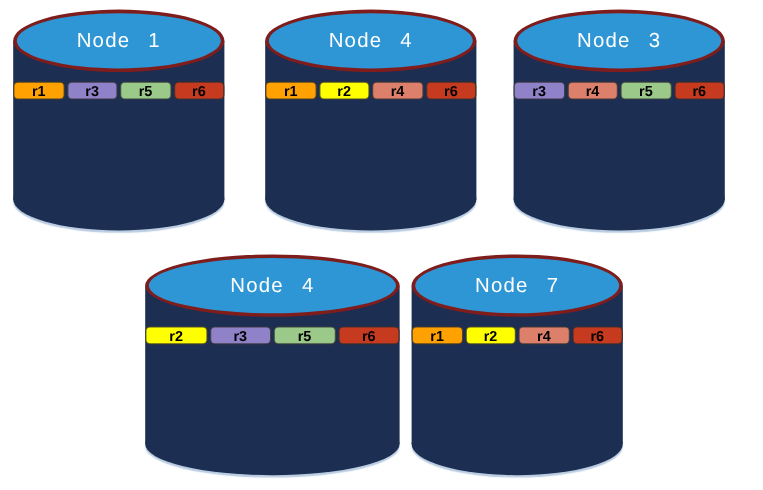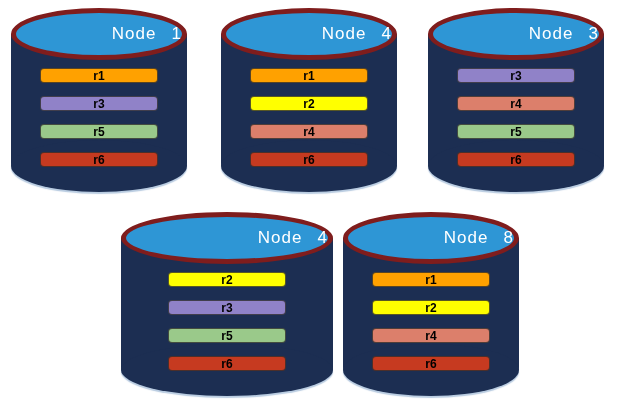--- a/index.html
+++ b/index.html
@@ -39,44 +39,44 @@
     box-shadow: 0 2px 1px rgba(160, 185, 214, 0.75);
     z-index: 1;
   }
   .cyl-top {
     position: absolute;
     left: 0; right: 0;
     top: 0;
     height: 52px;
     border-radius: 50%;
     background: #2E96D5;
-    border: 5px solid #7f1d1d;
+    border: 3px solid #7f1d1d;
     box-sizing: border-box;
     z-index: 3;
     display: flex;
     align-items: center;
-    justify-content: flex-end;
+    justify-content: center;
   }
   .node-label {
     color: #ffffff;
     font-size: 17px;
     font-weight: 400;
     letter-spacing: 1px;
     word-spacing: 0.55em;
     white-space: nowrap;
   }
   .bars {
     position: absolute;
     left: 0; right: 0;
     top: 60px;
     z-index: 4;
     display: flex;
-    flex-direction: column;
+    flex-direction: row;
     align-items: center;
-    gap: 13px;
+    gap: 2px;
   }
   .bar {
     width: 118px;
     height: 15px;
     border-radius: 4px;
     border: 1px solid rgba(45, 45, 45, 0.8);
     box-sizing: border-box;
     display: flex;
     align-items: center;
     justify-content: center;
@@ -144,21 +144,21 @@
       <div class="bar" style="background-color: rgb(144, 130, 200);">r3</div>
       <div class="bar" style="background-color: rgb(154, 201, 138);">r5</div>
       <div class="bar" style="background-color: rgb(198, 58, 32);">r6</div>
     </div>
   </div>
 
   <div class="node n5">
     <div class="cyl-body"></div>
     <div class="cyl-bottom"></div>
     <div class="cyl-top">
-      <span class="node-label">Node 8</span>
+      <span class="node-label">Node 7</span>
     </div>
     <div class="bars">
       <div class="bar" style="background-color: rgb(255, 161, 0);">r1</div>
       <div class="bar" style="background-color: rgb(255, 255, 0);">r2</div>
       <div class="bar" style="background-color: rgb(220, 127, 107);">r4</div>
       <div class="bar" style="background-color: rgb(198, 58, 32);">r6</div>
     </div>
   </div>
 
 </div>

